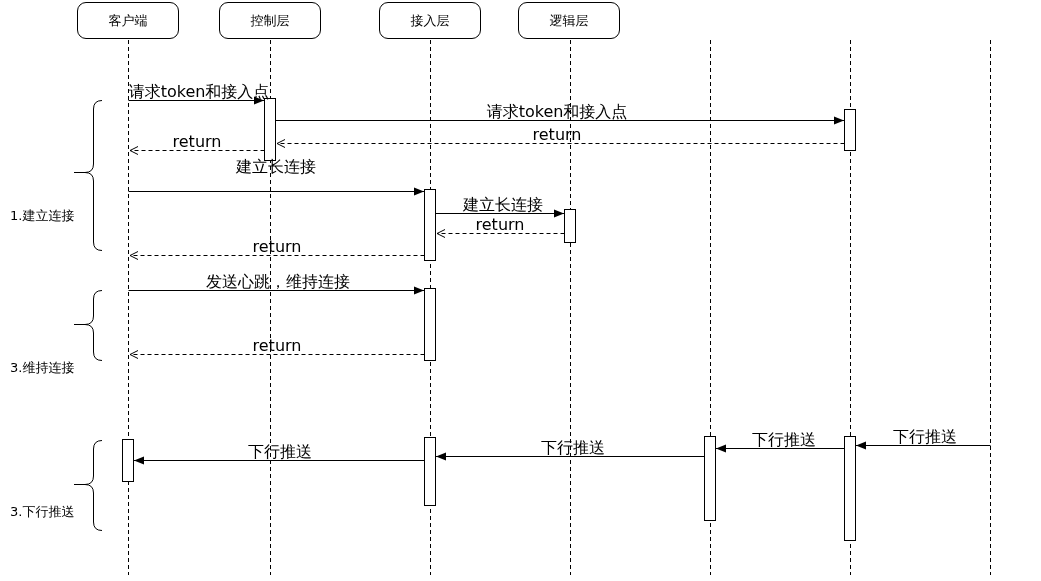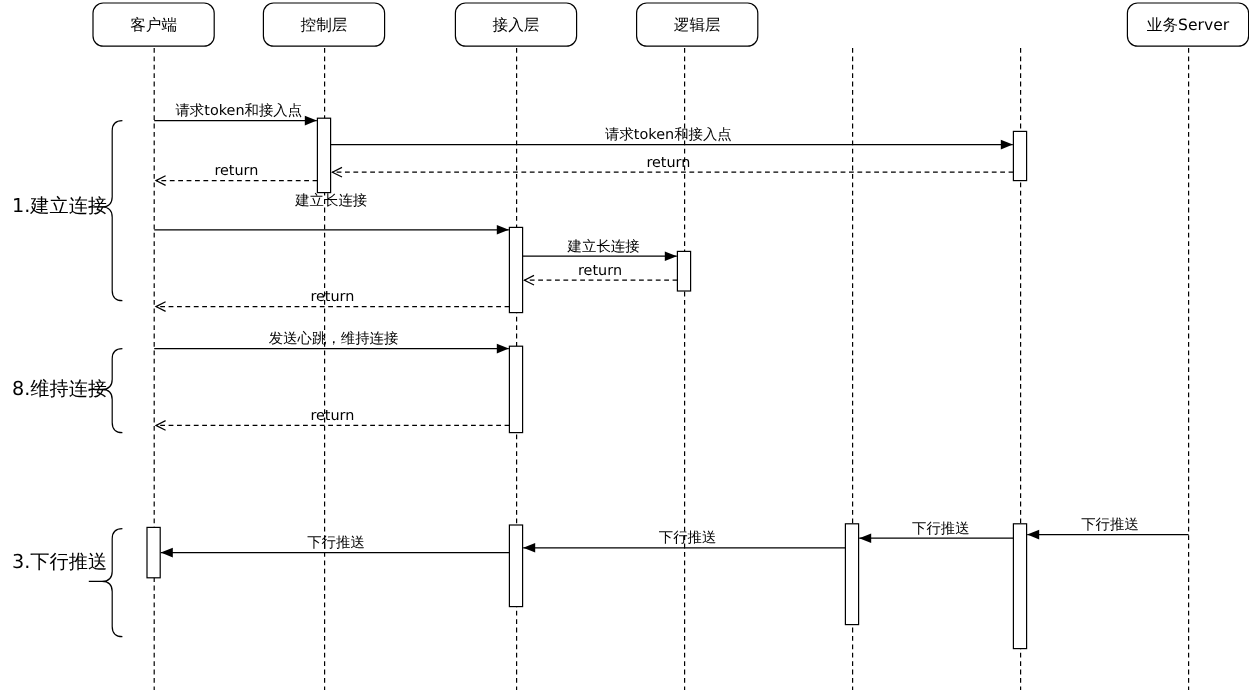--- a/index.html
+++ b/index.html
@@ -24,30 +24,31 @@
     display: flex;
     align-items: center;
     justify-content: center;
     font-size: 13px;
     box-sizing: border-box;
     white-space: nowrap;
   }
   .msg-label {
     position: absolute;
     transform: translateX(-50%);
-    font-size: 12px;
+    font-size: 16px;
     line-height: 14px;
     white-space: nowrap;
     background: transparent;
   }
   .section-label {
     position: absolute;
-    font-size: 16px;
+    font-size: 13px;
     line-height: 16px;
     white-space: nowrap;
+    margin-top: 44px;
   }
 </style>
 </head>
 <body>
 
 <div class="diagram">
 
   <svg class="layer" width="1041" height="581" viewBox="0 0 1041 581">
     <defs>
       <marker id="mFilled" markerUnits="userSpaceOnUse" markerWidth="12" markerHeight="10" refX="11" refY="5" orient="auto">
@@ -106,29 +107,26 @@
 
   <div class="actor" style="left:77px;">
       <span>客户端</span>
     </div>
   <div class="actor" style="left:219px;justify-content:center;">
       <span>控制层</span>
     </div>
   <div class="actor" style="left:379px;">
       <span>接入层</span>
     </div>
-  <div class="actor" style="left:530px;justify-content:center;">
+  <div class="actor" style="left:518px;justify-content:center;">
       <span>逻辑层</span>
-    </div>
-  <div class="actor" style="left:939px;">
-      <span>业务Server</span>
     </div>
 
   <div class="section-label" style="left:10px; top:164px;">1.建立连接</div>
-  <div class="section-label" style="left:10px; top:316px;">8.维持连接</div>
+  <div class="section-label" style="left:10px; top:316px;">3.维持连接</div>
   <div class="section-label" style="left:10px; top:460px;">3.下行推送</div>
 
   <div class="msg-label" style="left:199px; top:85px;">请求token和接入点</div>
   <div class="msg-label" style="left:557px; top:105px;">请求token和接入点</div>
   <div class="msg-label" style="left:557px; top:128px;">return</div>
   <div class="msg-label" style="left:197px; top:135px;">return</div>
   <div class="msg-label" style="left:276px; top:160px;">建立长连接</div>
   <div class="msg-label" style="left:503px; top:198px;">建立长连接</div>
   <div class="msg-label" style="left:500px; top:218px;">return</div>
   <div class="msg-label" style="left:277px; top:240px;">return</div>

